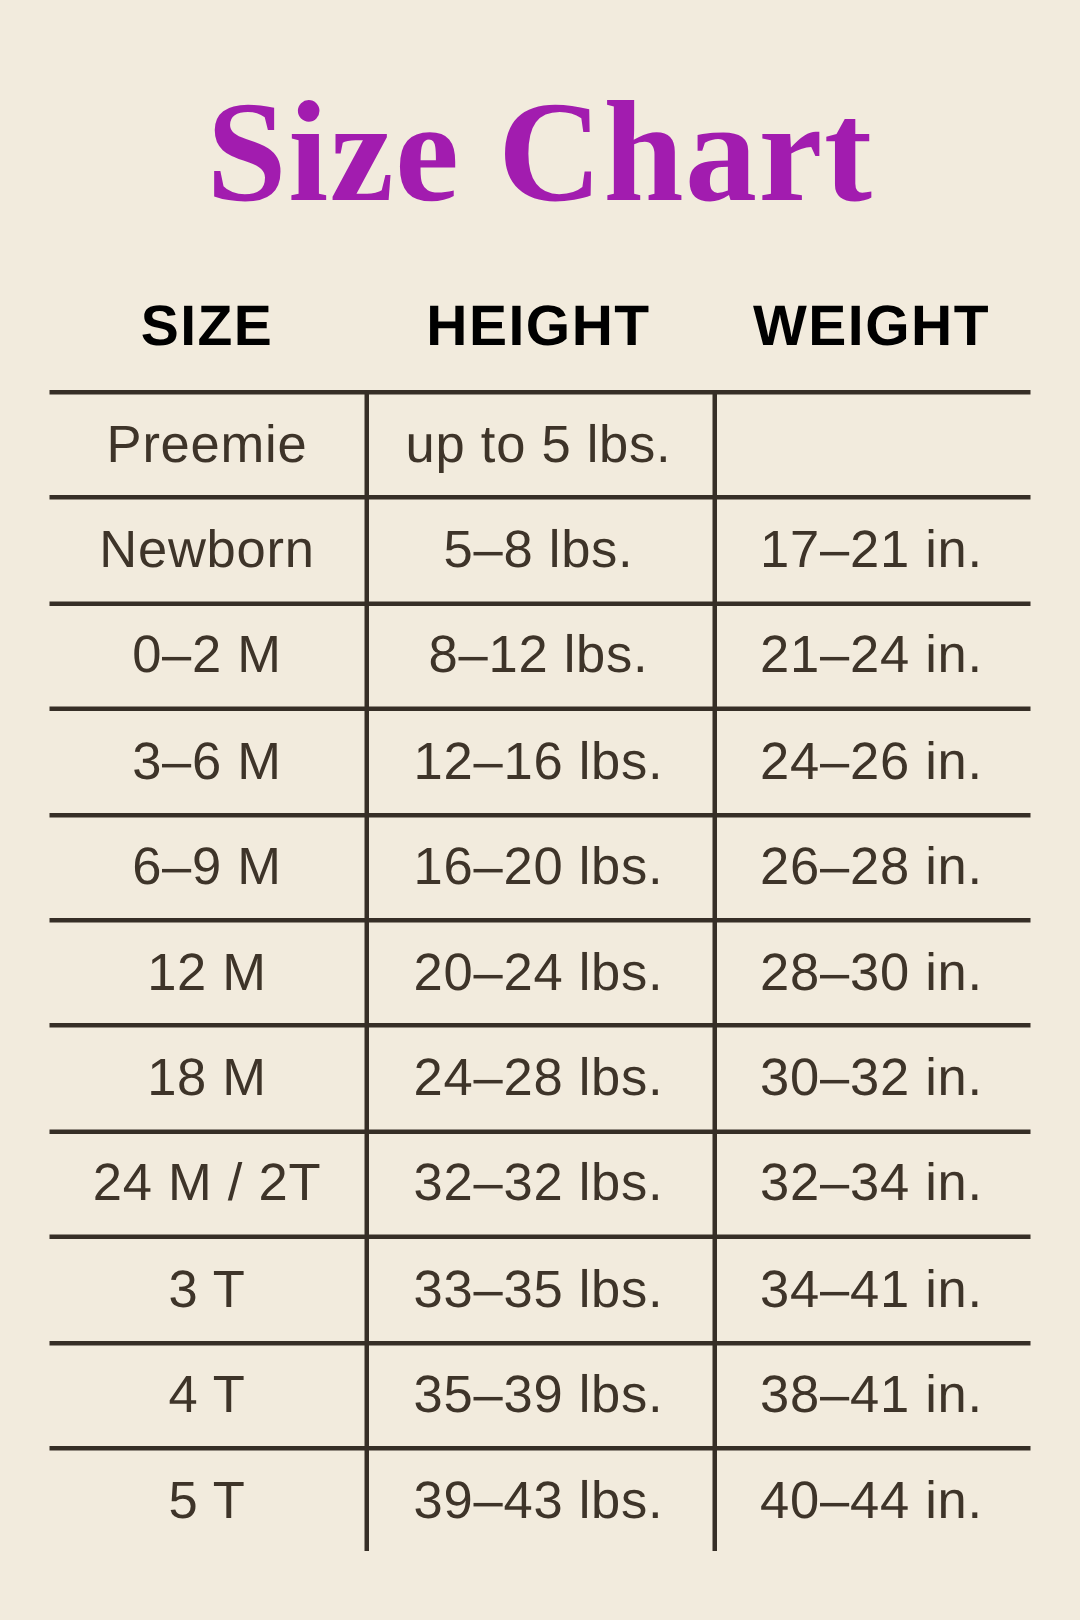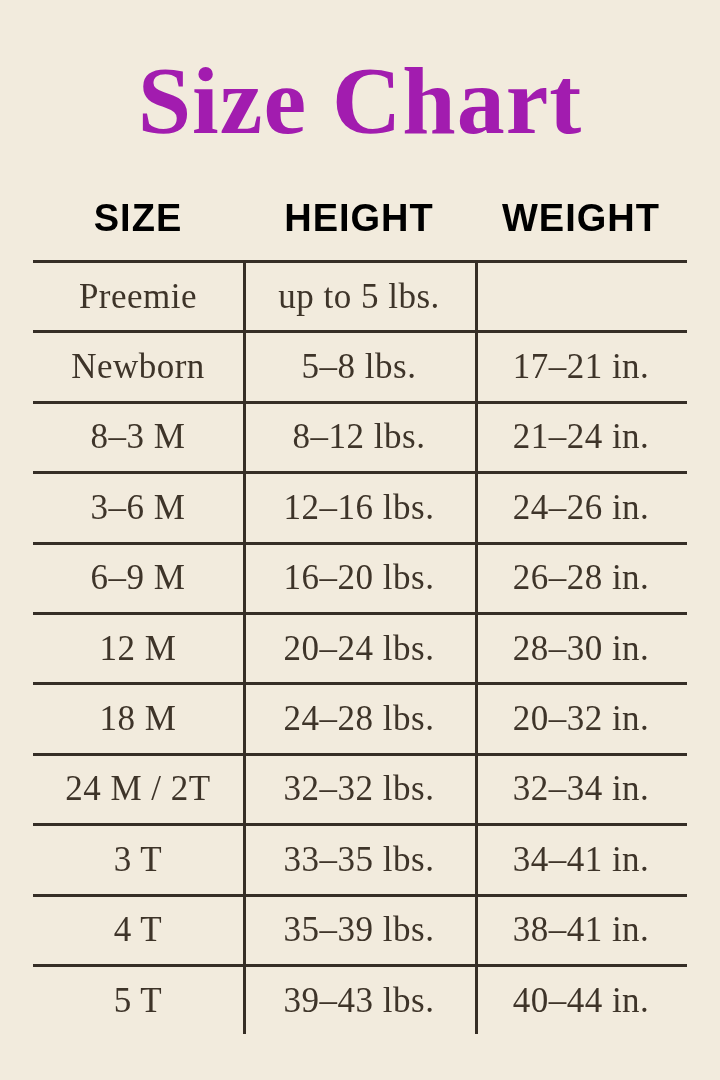--- a/index.html
+++ b/index.html
@@ -38,21 +38,20 @@
   .size-table {
     position: absolute;
     top: 260px; left: 33px; width: 654px; height: 775px;
   }
   .row {
     display: grid;
     grid-template-columns: 210px 232px 212px;
     height: 70.4px;
     box-sizing: border-box;
     border-top: 3px solid #362e26;
-    font-family: Liberation Serif, serif;
   }
   .cell {
     display: flex; align-items: center; justify-content: center;
     font-size: 35px;
     color: #3e3429;
     letter-spacing: 0.5px;
     white-space: nowrap;
   }
   .v-divider {
     position: absolute;
@@ -79,21 +78,21 @@
       <div class="row">
         <div class="cell">Preemie</div>
         <div class="cell">up to 5 lbs.</div>
       </div>
       <div class="row">
         <div class="cell">Newborn</div>
         <div class="cell">5–8 lbs.</div>
         <div class="cell">17–21 in.</div>
       </div>
       <div class="row">
-        <div class="cell">8–3 M</div>
+        <div class="cell">0–2 M</div>
         <div class="cell">8–12 lbs.</div>
         <div class="cell">21–24 in.</div>
       </div>
       <div class="row">
         <div class="cell">3–6 M</div>
         <div class="cell">12–16 lbs.</div>
         <div class="cell">24–26 in.</div>
       </div>
       <div class="row">
         <div class="cell">6–9 M</div>
@@ -101,21 +100,21 @@
         <div class="cell">26–28 in.</div>
       </div>
       <div class="row">
         <div class="cell">12 M</div>
         <div class="cell">20–24 lbs.</div>
         <div class="cell">28–30 in.</div>
       </div>
       <div class="row">
         <div class="cell">18 M</div>
         <div class="cell">24–28 lbs.</div>
-        <div class="cell">20–32 in.</div>
+        <div class="cell">30–32 in.</div>
       </div>
       <div class="row">
         <div class="cell">24 M / 2T</div>
         <div class="cell">32–32 lbs.</div>
         <div class="cell">32–34 in.</div>
       </div>
       <div class="row">
         <div class="cell">3 T</div>
         <div class="cell">33–35 lbs.</div>
         <div class="cell">34–41 in.</div>

